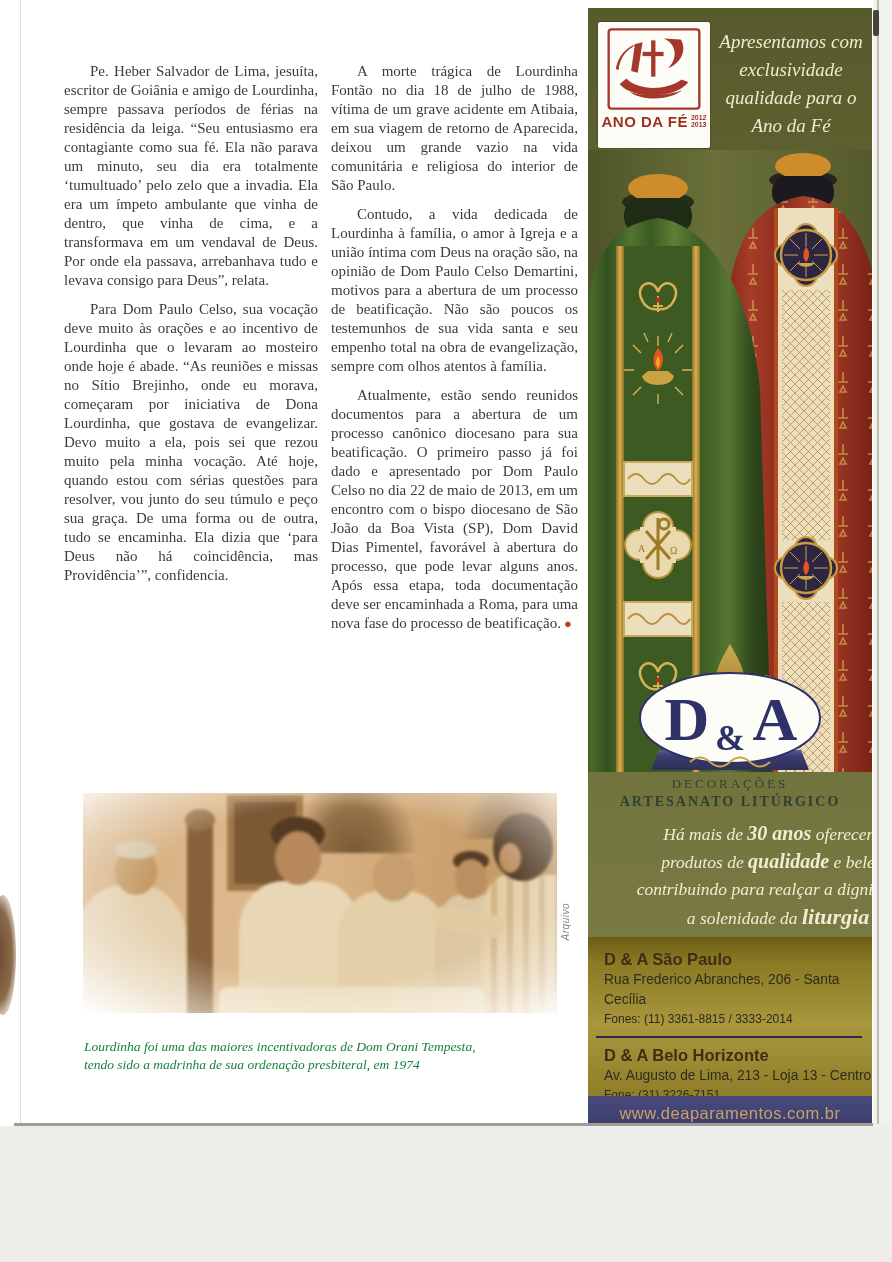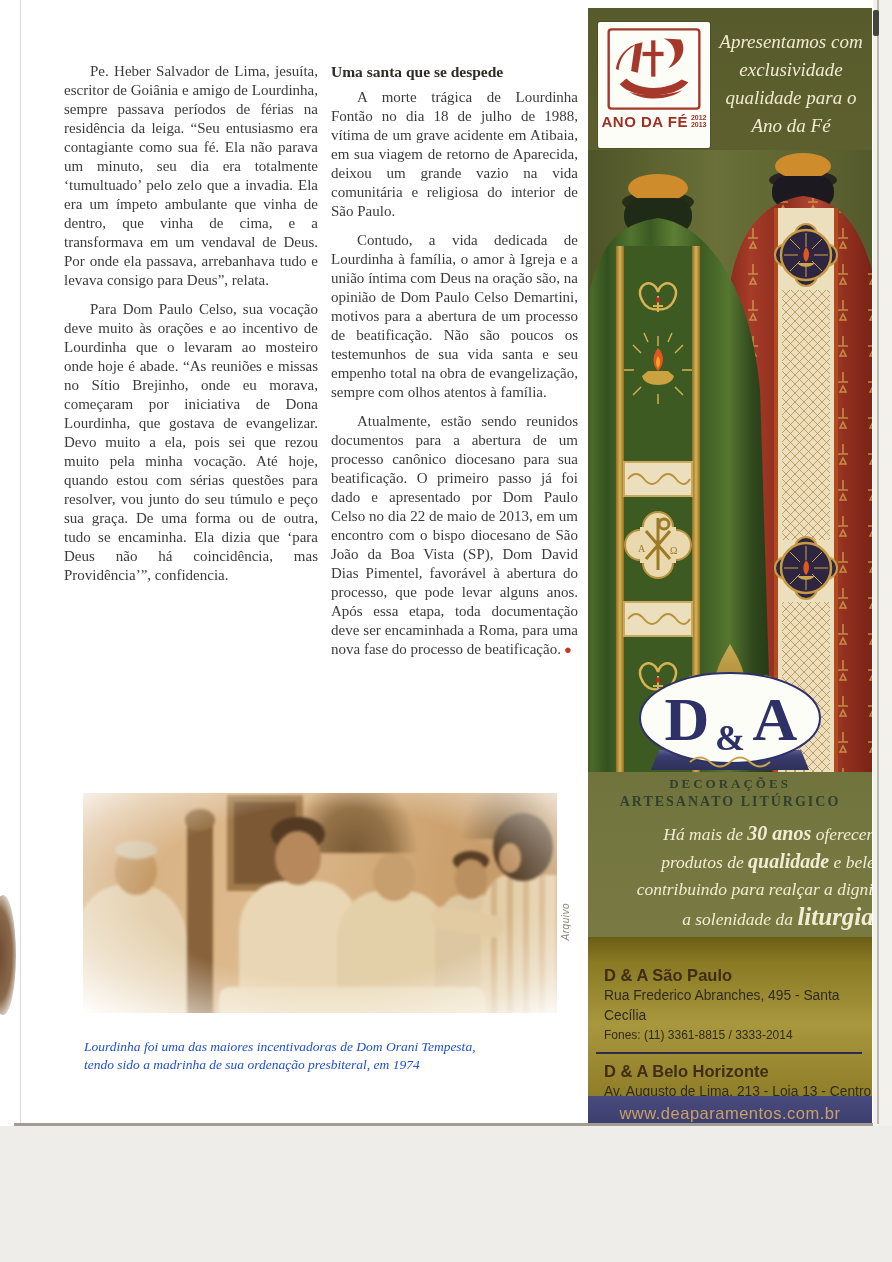--- a/index.html
+++ b/index.html
@@ -52,68 +52,67 @@
     background:repeating-linear-gradient(90deg,#ead8b6 0 10px,#d6ba90 10px 16px);}
   .f5-arm{left:356px;top:126px;width:74px;height:22px;border-radius:12px;background:#e8d4b0;transform:rotate(10deg);}
   .ph-table{left:144px;top:202px;width:266px;height:34px;border-radius:10px 10px 0 0;background:#f4ead0;}
   .ph-vignette{position:absolute;left:0;top:0;width:474px;height:220px;
     background:radial-gradient(ellipse at 52% 46%, rgba(255,255,255,0) 52%, rgba(253,252,248,.5) 78%, rgba(255,255,255,.95) 98%);}
   .ph-tint{position:absolute;left:0;top:0;width:474px;height:220px;background:rgba(199,154,98,.16);}
 
   #photo-credit{position:absolute;left:560px;top:903px;writing-mode:vertical-rl;transform:rotate(180deg);
     font-size:10px;font-style:italic;color:#8a8274;font-family:"Liberation Sans",sans-serif;letter-spacing:.5px;}
 
-  #caption{position:absolute;left:84px;top:1038px;width:430px;font-style:italic;font-size:13.5px;line-height:18px;color:#1d4ed8;}
+  #caption{position:absolute;left:84px;top:1038px;width:430px;font-style:italic;font-size:13.5px;line-height:18px;color:#15803d;}
 
   
   #ad{position:absolute;left:588px;top:8px;width:284px;height:1122px;overflow:hidden;
     background:linear-gradient(180deg,#575a2b 0%,#5d602e 12%,#696d38 58%,#757740 74%,#7a7a43 84%,#76763f 100%);}
   #anodafe-box{position:absolute;left:10px;top:14px;width:112px;height:126px;background:#fdfdf8;border-radius:2px;
     display:flex;flex-direction:column;align-items:center;box-shadow:0 0 0 1px rgba(0,0,0,.15);}
   #anodafe-box svg{margin-top:5px;}
   .anodafe-row{display:flex;align-items:flex-end;justify-content:center;gap:3px;margin-top:2px;}
   .anodafe-title{font-family:"Liberation Sans",sans-serif;font-size:15px;font-weight:bold;color:#9e2f23;letter-spacing:.5px;}
   .anodafe-years{display:flex;flex-direction:column;font-family:"Liberation Sans",sans-serif;
     font-size:7px;line-height:7px;font-weight:bold;color:#9e2f23;padding-bottom:2px;}
   #ad-tagline{position:absolute;left:128px;top:20px;width:150px;text-align:center;
     font-style:italic;font-size:19px;line-height:28px;color:#f1ead0;}
   #vestments{position:absolute;left:0;top:142px;width:284px;height:622px;}
   #dea-logo{position:absolute;left:47px;top:634px;width:190px;height:132px;}
   .brand-sub1{position:absolute;left:0;top:768px;width:284px;text-align:center;
-    font-size:13px;letter-spacing:3px;color:#2f4030;font-weight:bold;}
+    font-size:13px;letter-spacing:3px;color:#2f4030;font-weight:normal;}
   .brand-sub2{position:absolute;left:0;top:786px;width:284px;text-align:center;
     font-size:14px;letter-spacing:2px;color:#2f4030;font-weight:bold;}
   #slogan{position:absolute;left:0;top:812px;width:284px;text-align:center;font-style:italic;
     font-size:17.5px;line-height:27px;color:#f2ecd2;padding-left:48px;}
   #slogan .sb{font-weight:bold;font-size:20px;}
-  #slogan .sbig{font-size:25px;}
+  #slogan .sbig{font-size:22px;}
   #contacts{position:absolute;left:0;top:929px;width:284px;height:159px;
     background:linear-gradient(180deg,#6b5d15 0%,#8a7a24 16%,#a8973d 55%,#8f7e28 100%);
-    font-family:"Liberation Sans",sans-serif;padding-top:28px;box-sizing:border-box;}
+    font-family:"Liberation Sans",sans-serif;padding-top:12px;box-sizing:border-box;}
   .loc{padding-left:16px;}
   .loc-name{font-size:16.5px;font-weight:bold;color:#3f2d17;line-height:21px;}
   .loc-addr{font-size:13.8px;color:#2f2b20;line-height:20px;}
   .loc-phone{font-size:12px;color:#2f2b20;line-height:19px;}
   .loc-divider{height:2px;background:#2d2a4e;margin:7px 10px 7px 8px;}
   #website-bar{position:absolute;left:0;top:1088px;width:284px;height:34px;
     background:linear-gradient(180deg,#474a7c,#3a3d6b);display:flex;align-items:center;justify-content:center;}
   #website-bar span{font-family:"Liberation Sans",sans-serif;font-size:16.5px;color:#c9a06a;letter-spacing:.5px;}
 </style>
 </head>
 <body>
 
 <div id="page">
 
   <div id="col1" class="col">
     <p>Pe. Heber Salvador de Lima, jesuíta, escritor de Goiânia e amigo de Lourdinha, sempre passava períodos de férias na residência da leiga. “Seu entusiasmo era contagiante como sua fé. Ela não parava um minuto, seu dia era totalmente ‘tumultuado’ pelo zelo que a invadia. Ela era um ímpeto ambulante que vinha de dentro, que vinha de cima, e a transformava em um vendaval de Deus. Por onde ela passava, arrebanhava tudo e levava consigo para Deus”, relata.</p>
     <p>Para Dom Paulo Celso, sua vocação deve muito às orações e ao incentivo de Lourdinha que o levaram ao mosteiro onde hoje é abade. “As reuniões e missas no Sítio Brejinho, onde eu morava, começaram por iniciativa de Dona Lourdinha, que gostava de evangelizar. Devo muito a ela, pois sei que rezou muito pela minha vocação. Até hoje, quando estou com sérias questões para resolver, vou junto do seu túmulo e peço sua graça. De uma forma ou de outra, tudo se encaminha. Ela dizia que ‘para Deus não há coincidência, mas Providência’”, confidencia.</p>
   </div>
 
   <div id="col2" class="col">
-    <h2>Uma santa que se despede</h2>
     <p>A morte trágica de Lourdinha Fontão no dia 18 de julho de 1988, vítima de um grave acidente em Atibaia, em sua viagem de retorno de Aparecida, deixou um grande vazio na vida comunitária e religiosa do interior de São Paulo.</p>
     <p>Contudo, a vida dedicada de Lourdinha à família, o amor à Igreja e a união íntima com Deus na oração são, na opinião de Dom Paulo Celso Demartini, motivos para a abertura de um processo de beatificação. Não são poucos os testemunhos de sua vida santa e seu empenho total na obra de evangelização, sempre com olhos atentos à família.</p>
     <p><span>Atualmente, estão sendo reunidos documentos para a abertura de um processo canônico diocesano para sua beatificação. O primeiro passo já foi dado e apresentado por Dom Paulo Celso no dia 22 de maio de 2013, em um encontro com o bispo diocesano de São João da Boa Vista (SP), Dom David Dias Pimentel, favorável à abertura do processo, que pode levar alguns anos. Após essa etapa, toda documentação deve ser encaminhada a Roma, para uma nova fase do processo de beatificação.</span><span class="enddot">●</span></p>
   </div>
 
   <div id="ordination-photo">
     <div class="ph-art">
       <div class="ph-bg"></div>
       <div class="ph-door"></div>
       <div class="ph-plant1"></div>
@@ -313,21 +312,21 @@
     <div id="slogan">
       <div><span>Há mais de </span><span class="sb">30 anos</span><span> oferecendo</span></div>
       <div><span>produtos de </span><span class="sb">qualidade</span><span> e beleza,</span></div>
       <div><span>contribuindo para realçar a dignidade e</span></div>
       <div><span>a solenidade da </span><span class="sb sbig">liturgia</span></div>
     </div>
 
     <div id="contacts">
       <div class="loc">
         <div class="loc-name">D &amp; A São Paulo</div>
-        <div class="loc-addr">Rua Frederico Abranches, 495 - Santa Cecília</div>
+        <div class="loc-addr">Rua Frederico Abranches, 206 - Santa Cecília</div>
         <div class="loc-phone">Fones: (11) 3361-8815 / 3333-2014</div>
       </div>
       <div class="loc-divider"></div>
       <div class="loc">
         <div class="loc-name">D &amp; A Belo Horizonte</div>
         <div class="loc-addr">Av. Augusto de Lima, 213 - Loja 13 - Centro</div>
         <div class="loc-phone">Fone: (31) 3226-7151</div>
       </div>
     </div>
 

